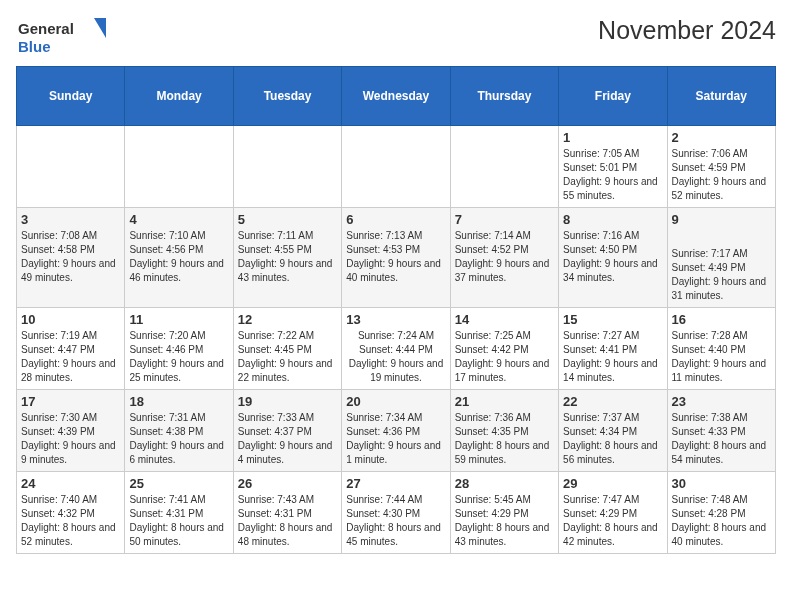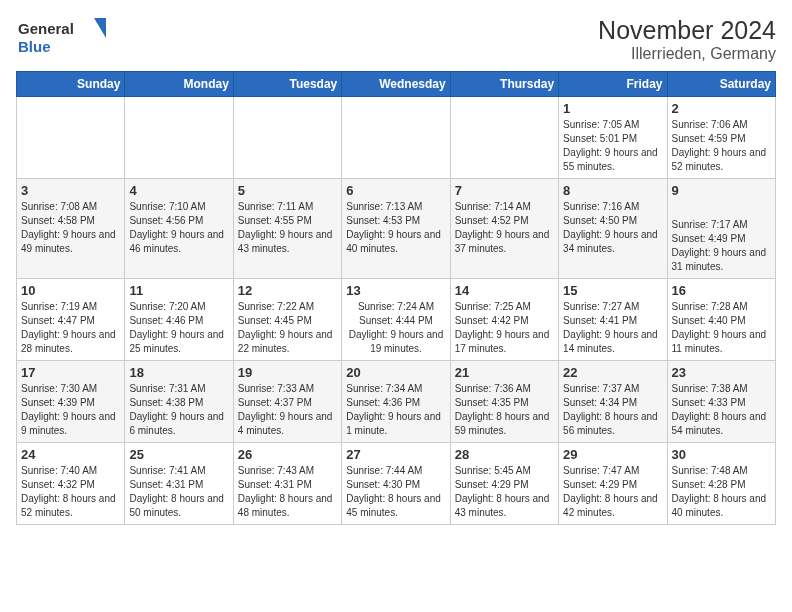--- a/index.html
+++ b/index.html
@@ -36,22 +36,22 @@
     table {
       width: 100%;
       border-collapse: collapse;
       table-layout: fixed;
     }
     thead tr th {
       background-color: #2a6bbf;
       color: #fff;
       font-size: 12px;
       font-weight: bold;
-      padding: 5px 4px;
-      text-align: right;
+      padding: 22px 4px;
+      text-align: center;
       border: 1px solid #1a5aa0;
     }
     tbody tr td {
       border: 1px solid #ccc;
       vertical-align: top;
       padding: 4px 4px;
       font-size: 10px;
       color: #333;
       height: 80px;
       background: #fff;
@@ -81,21 +81,20 @@
 <div class="header-area">
   <div class="logo-wrapper">
   <svg width="90" height="42" viewBox="0 0 90 42">
     <text x="2" y="18" font-size="15" font-weight="bold" fill="#333" font-family="Arial">General</text>
     <text x="2" y="36" font-size="15" font-weight="bold" fill="#2a6bbf" font-family="Arial">Blue</text>
     <polygon points="78,2 90,2 90,22" fill="#2a6bbf"></polygon>
   </svg>
 </div>
   <div class="title-area">
     <div class="month-title">November 2024</div>
-    <div class="location-title">Illerrieden, Germany</div>
   </div>
 </div>
 
 <table>
   <thead>
     <tr>
 
     <th>Sunday</th>
         <th>Monday</th>
         <th>Tuesday</th>

